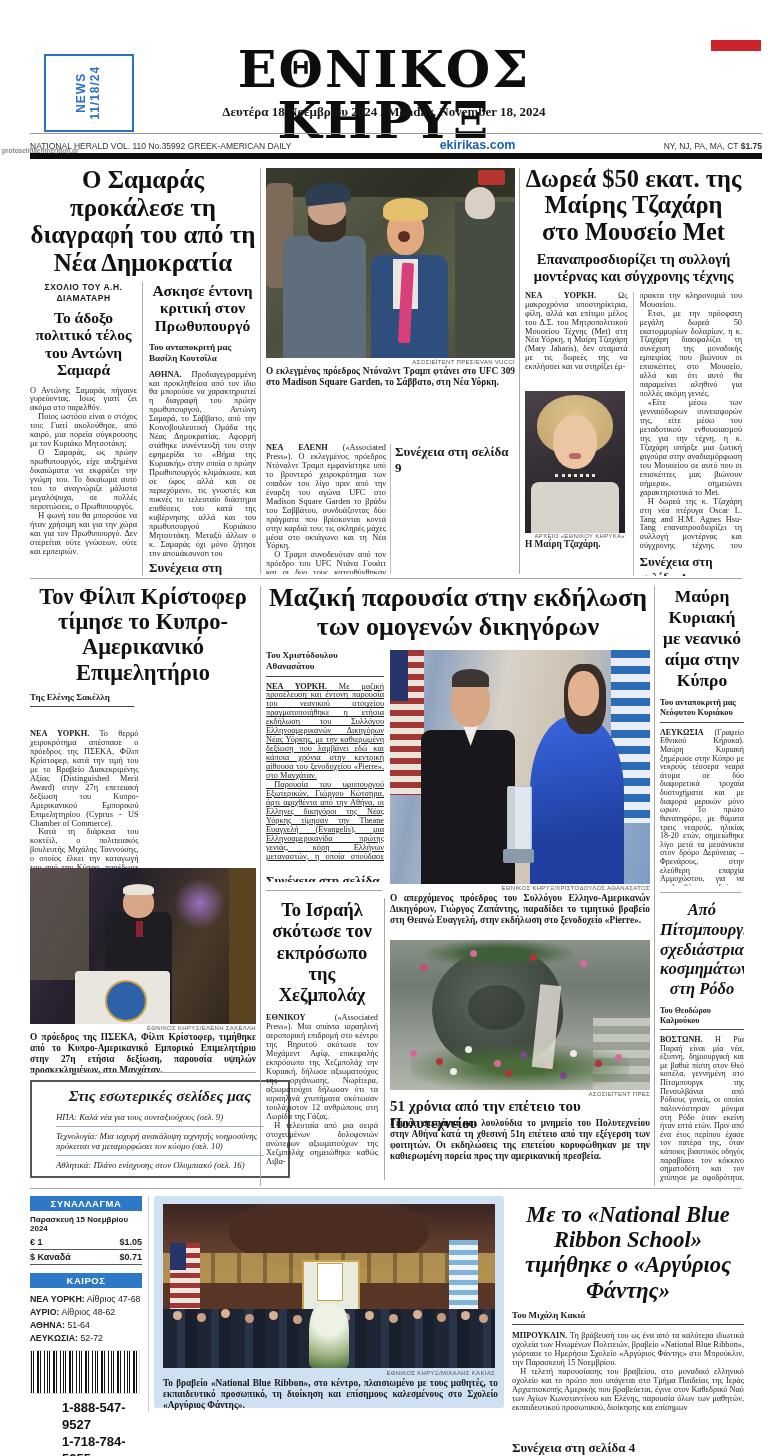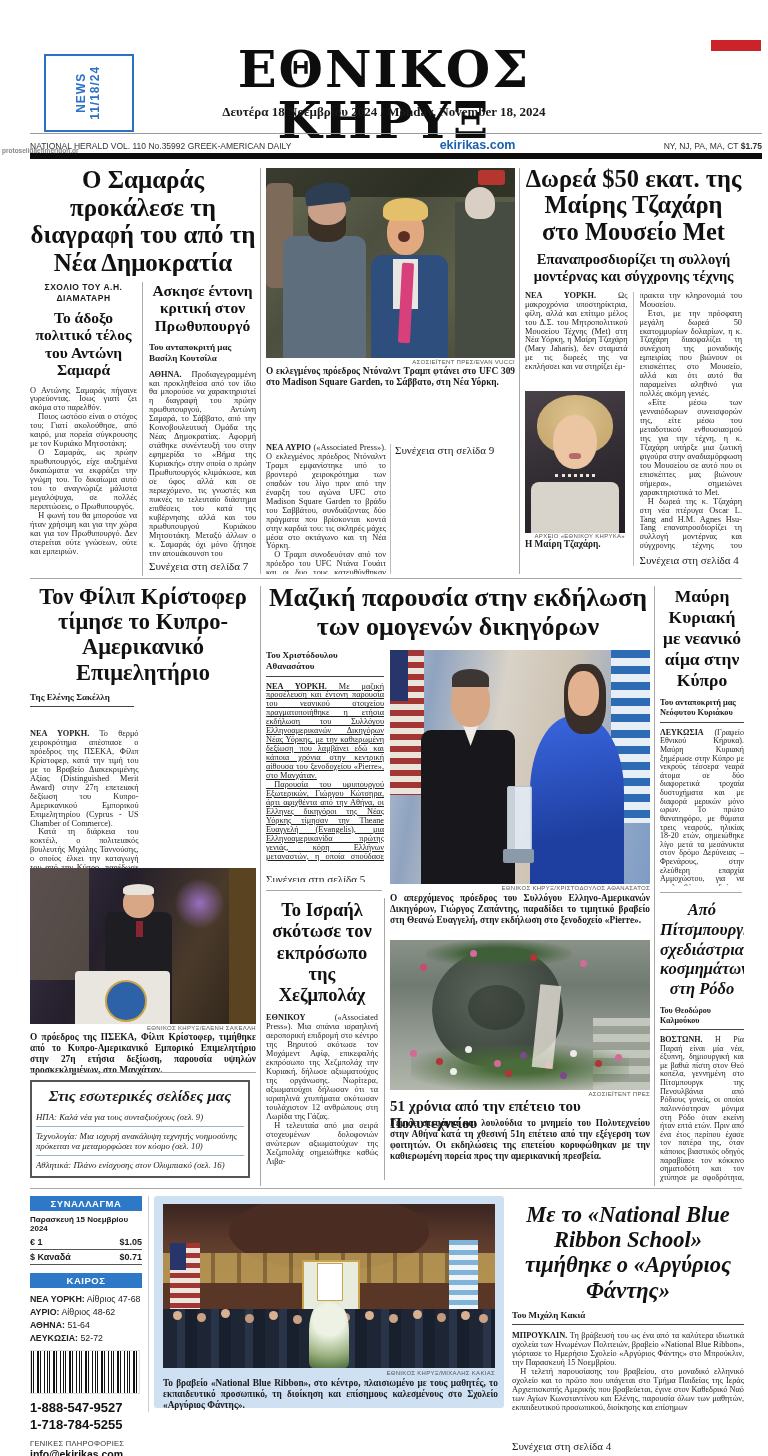--- a/index.html
+++ b/index.html
@@ -28,44 +28,44 @@
   .watermark{left:2px;top:147px;font-family:"Liberation Sans",sans-serif;font-size:6.5px;color:#888;font-weight:bold;}
   .black-bar{left:30px;top:153px;width:732px;height:6px;background:#0d0d0d;}
   
   .hl{font-weight:bold;text-align:center;color:#111;}
   .sub{font-weight:bold;text-align:center;color:#111;}
   .kicker{font-family:"Liberation Sans",sans-serif;font-weight:bold;font-size:8.5px;
           text-align:center;letter-spacing:.5px;line-height:1.3;}
   .byline{font-weight:bold;font-size:9px;line-height:1.25;}
   .byline.rule{border-bottom:1px solid #444;padding-bottom:3px;}
   .body{font-size:8.3px;line-height:1.08;text-align:justify;white-space:pre-line;color:#222;overflow:hidden;}
-  .cont{font-weight:normal;font-size:11px;}
+  .cont{font-weight:bold;font-size:13px;}
   .credit{font-family:"Liberation Sans",sans-serif;font-size:6px;color:#555;text-align:right;letter-spacing:.3px;}
   .cap{font-weight:bold;font-size:9.3px;line-height:1.18;text-align:justify;}
   .vr{width:1px;background:#a8a8a8;}
   .hrule{height:1px;background:#a8a8a8;}
   .two-col{column-count:2;column-gap:9px;column-rule:1px solid #bbb;}
   .ph{position:absolute;overflow:hidden;}
   
-  .inside-box{border:2px solid #555;padding:5px 4px 2px;}
+  .inside-box{border:2px solid #555;padding:5px 24px 2px;}
   .inside-title{font-weight:bold;font-style:italic;text-align:center;font-size:15.5px;margin-bottom:3px;}
   .inside-item{font-style:italic;font-size:8.8px;padding:4px 0 4px;border-bottom:1px solid #9ab2c8;line-height:1.15;}
   .inside-item:last-child{border-bottom:none;}
   
   .blue-head{background:#2e78c8;color:#fff;font-family:"Liberation Sans",sans-serif;font-weight:bold;
              font-size:9.5px;text-align:center;padding:2px 0;letter-spacing:.5px;}
   .fx-date{font-family:"Liberation Sans",sans-serif;font-weight:bold;font-size:8px;padding:4px 0 2px;}
   .fx-row{display:flex;justify-content:space-between;font-family:"Liberation Sans",sans-serif;
           font-weight:bold;font-size:9px;padding:2px 0;border-bottom:1px solid #555;}
   .wline{font-family:"Liberation Sans",sans-serif;font-size:8.8px;padding:1.5px 0;color:#222;}
   .wline b{font-weight:bold;}
   .barcode{height:42px;background-color:#fff;border:1px solid #ddd;
     background-image:repeating-linear-gradient(90deg,#111 0 1px,#fff 1px 2px,#111 2px 3px,#fff 3px 6px,#111 6px 8px,#fff 8px 9px,#111 9px 10px,#fff 10px 13px,#111 13px 14px,#fff 14px 16px);
     background-size:auto 100%;margin:6px 2px 6px 0;}
-  .phones{font-family:"Liberation Sans",sans-serif;font-weight:bold;font-size:13px;line-height:1.3;color:#111;}
+  .phones{font-family:"Liberation Sans",sans-serif;font-weight:bold;font-size:13px;line-height:1.3;color:#111;margin-left:32px;}
   .geninfo{font-family:"Liberation Sans",sans-serif;font-size:7.5px;color:#333;letter-spacing:.3px;}
   .email{font-family:"Liberation Sans",sans-serif;font-weight:bold;font-size:10.5px;color:#111;}
 </style>
 </head>
 <body>
 
 <div class="page">
 
   <div class="abs news-box">
     <div class="news-rot">
@@ -124,21 +124,21 @@
     <div class="b" style="left:51%;top:48%;width:10%;height:26%;background:#e8e6e2;"></div>
     <div class="b" style="left:54%;top:50%;width:5%;height:42%;background:#d8407c;transform:rotate(3deg);border-radius:2px;"></div>
     <div class="b" style="left:48.5%;top:22%;width:15%;height:24%;background:#e2a981;border-radius:46%;"></div>
     <div class="b" style="left:53%;top:33%;width:5%;height:6%;background:#5a2e22;border-radius:50%;"></div>
     <div class="b" style="left:47%;top:16%;width:18%;height:12%;background:#e5c06b;border-radius:50% 50% 25% 25%;"></div>
   </div>
   <div class="abs credit" style="left:266px;top:359px;width:249px;">ΑΣΟΣΙΕΪΤΕΝΤ ΠΡΕΣ/EVAN VUCCI</div>
   <div class="abs cap" style="left:266px;top:366px;width:249px;">Ο εκλεγμένος πρόεδρος Ντόναλντ Τραμπ φτάνει στο UFC 309 στο Madison Square Garden, το Σάββατο, στη Νέα Υόρκη.</div>
   <div class="abs" style="left:266px;top:444px;width:249px;height:130px;overflow:hidden;">
     <div class="two-col">
-      <p class="body" style="margin:0;"><b>ΝΕΑ ΑΥΡΙΟ</b> <span>(«Associated Press»). Ο εκλεγμένος πρόεδρος Ντόναλντ Τραμπ εμφανίστηκε υπό το βροντερό χειροκρότημα των οπαδών του λίγο πριν από την έναρξη του αγώνα UFC στο Madison Square Garden το βράδυ του Σαββάτου, συνδυάζοντας δύο πράγματα που βρίσκονται κοντά στην καρδιά του: τις σκληρές μάχες μέσα στο οκτάγωνο και τη Νέα Υόρκη.
+      <p class="body" style="margin:0;"><b>ΝΕΑ ΕΛΕΝΗ</b> <span>(«Associated Press»). Ο εκλεγμένος πρόεδρος Ντόναλντ Τραμπ εμφανίστηκε υπό το βροντερό χειροκρότημα των οπαδών του λίγο πριν από την έναρξη του αγώνα UFC στο Madison Square Garden το βράδυ του Σαββάτου, συνδυάζοντας δύο πράγματα που βρίσκονται κοντά στην καρδιά του: τις σκληρές μάχες μέσα στο οκτάγωνο και τη Νέα Υόρκη.
  Ο Τραμπ συνοδευόταν από τον πρόεδρο του UFC Ντάνα Γουάιτ και οι δυο τους κατευθύνθηκαν προς τις θέσεις τους υπό τους ήχους του «American Bad Ass» του Kid Rock.
  Το UFC πρόβαλε ένα βίντεο με την πορεία του Τραμπ προς</span></p>
       <div class="cont" style="margin-top:5px;">Συνέχεια στη σελίδα 9</div>
     </div>
   </div>
 
   <div class="abs vr" style="left:519px;top:168px;height:406px;"></div>
 
   <div class="abs" style="left:525px;top:166px;width:217px;height:410px;overflow:hidden;">
     <div class="hl" style="font-size:24.5px;line-height:1.08;">Δωρεά $50 εκατ. της Μαίρης Τζαχάρη στο Μουσείο Met</div>

